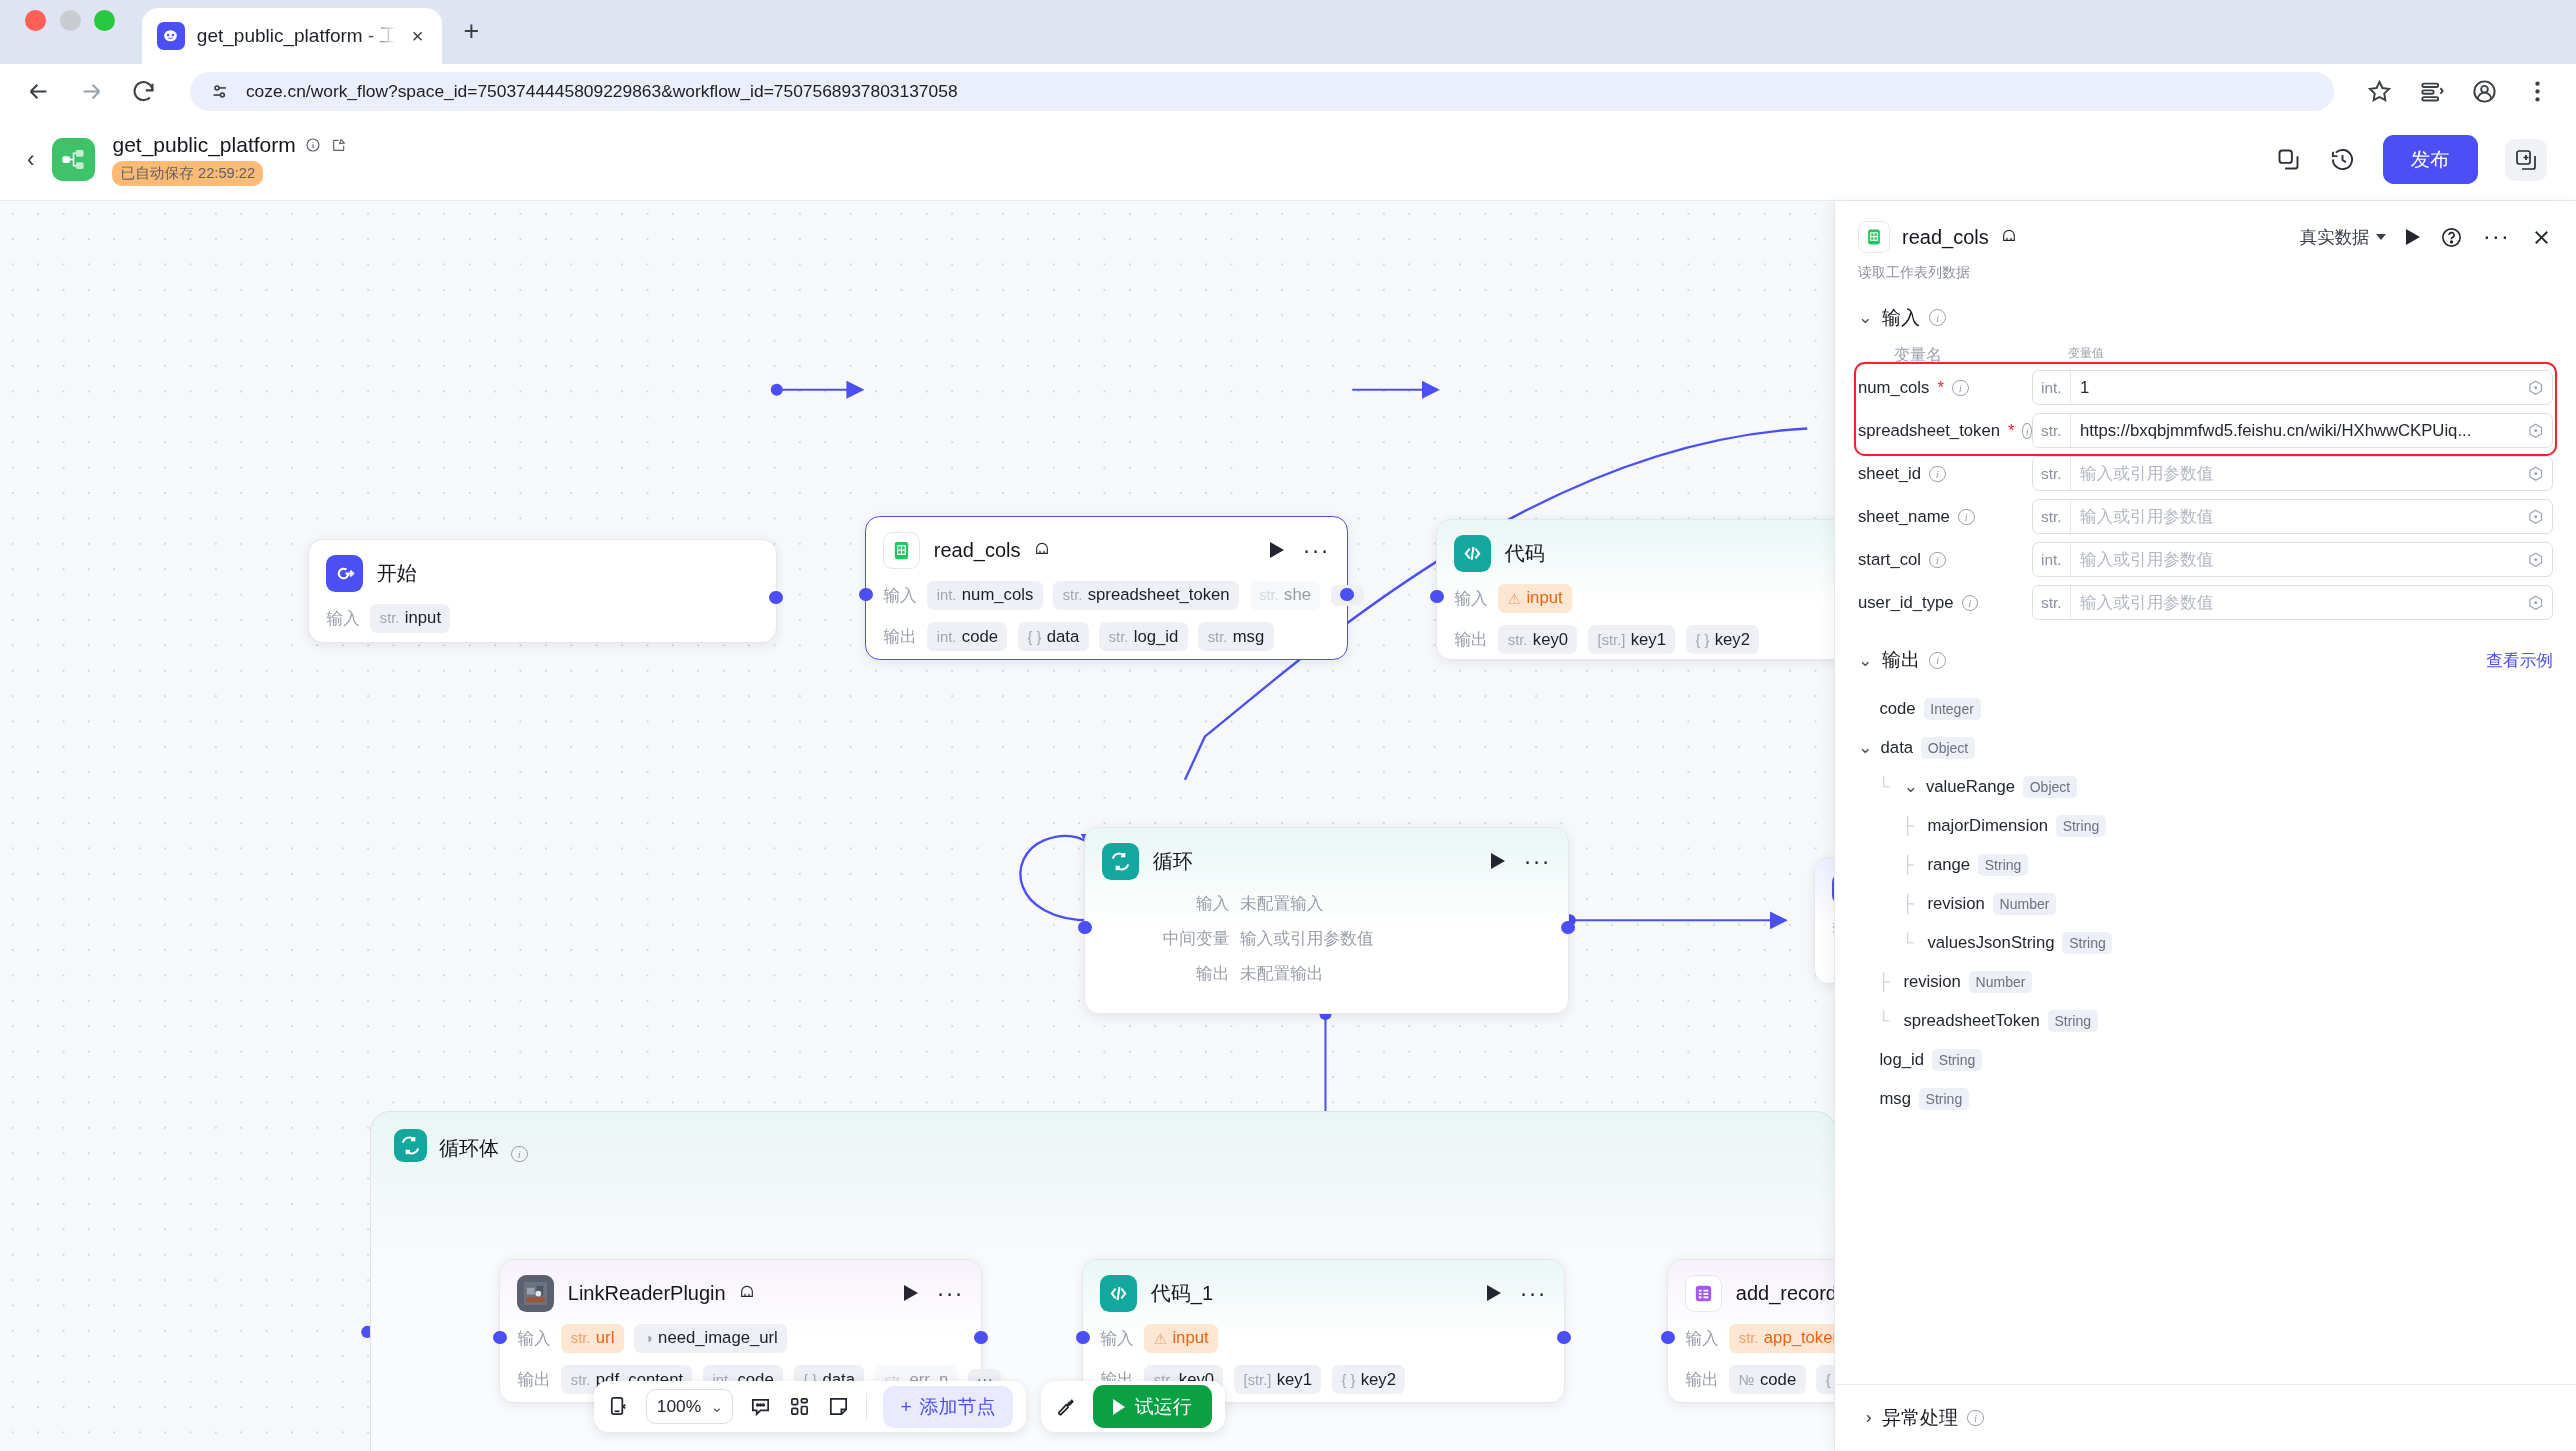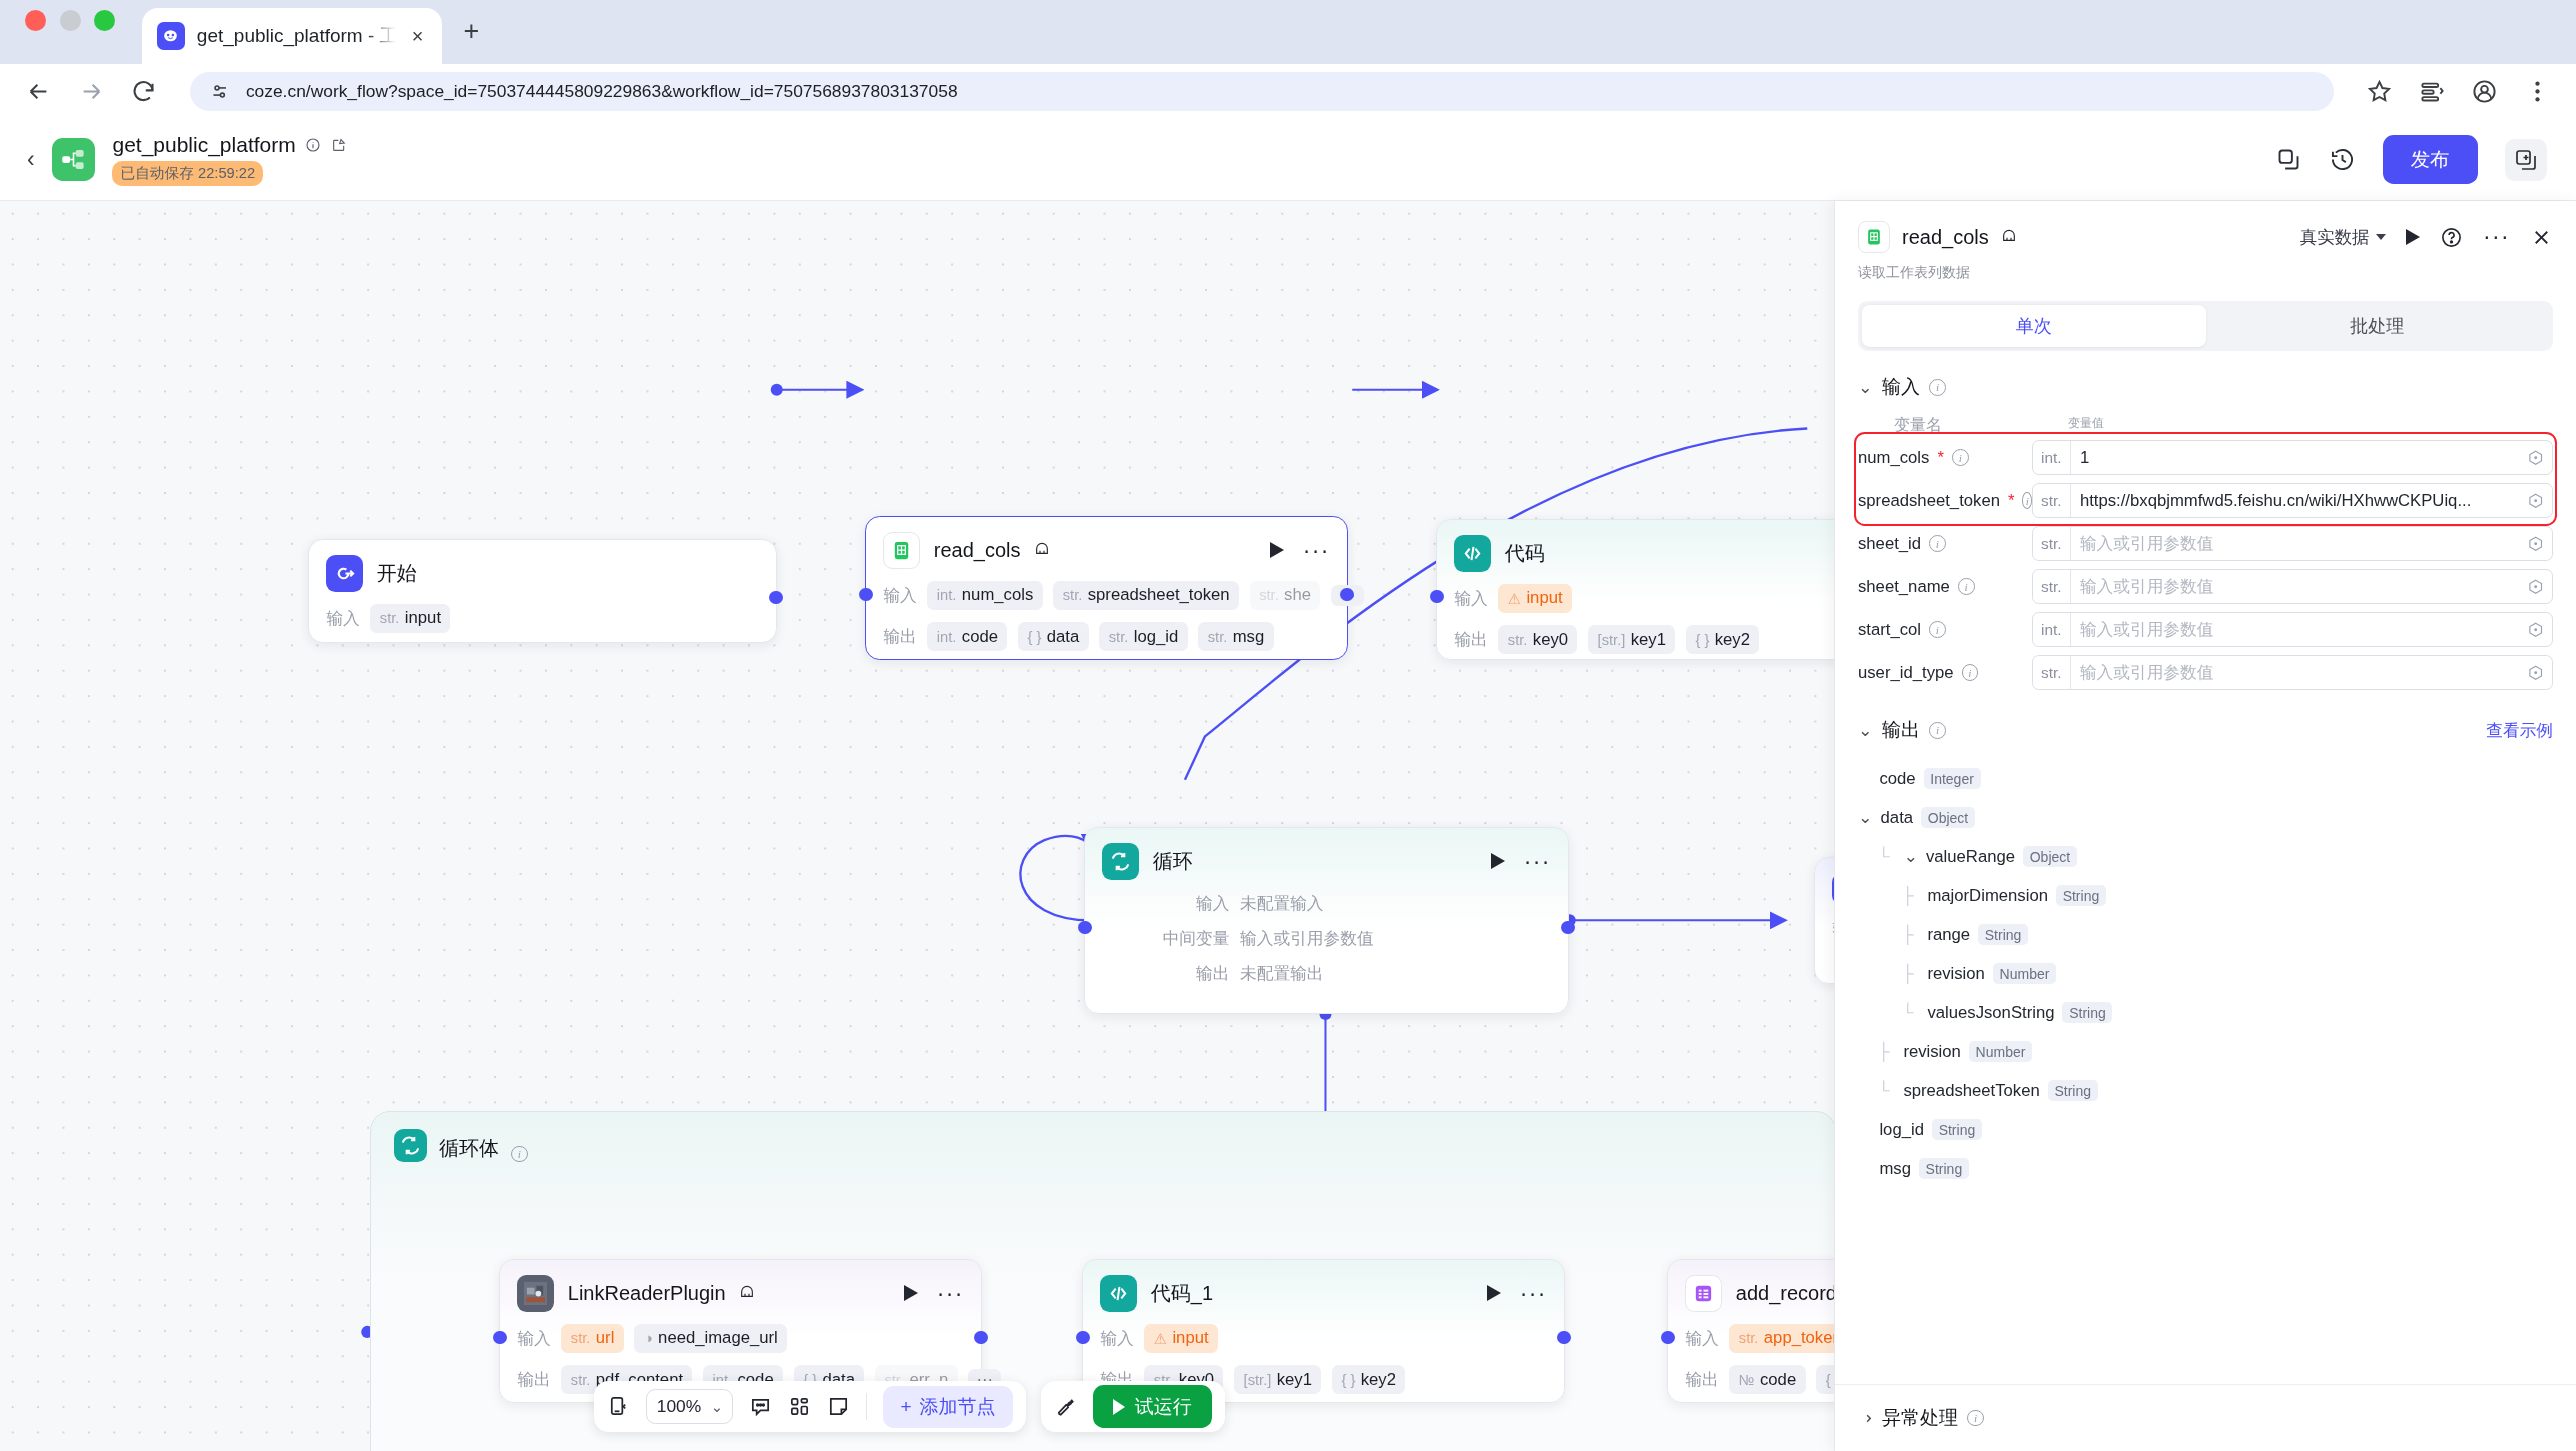--- a/index.html
+++ b/index.html
@@ -760,24 +760,20 @@
         <span class="p-ico">
           <svg viewBox="0 0 24 24" fill="none" stroke="currentColor" stroke-width="1.9">
               <path d="M6 6l12 12M18 6L6 18"></path>
             </svg>
         </span>
       </div>
     </div>
   </div>
   <div class="panel-sub">读取工作表列数据</div>
 
-  <div class="seg-wrap">
-    <div class="seg active">单次</div>
-    <div class="seg">批处理</div>
-  </div>
 
   <div class="panel-body">
 
     <div class="sect-head">
       <span class="chev">⌄</span>
       <span class="sect-title">输入</span>
       <span class="info-i">i</span>
     </div>
     <div class="col-heads">
       <span class="c1">变量名</span>

